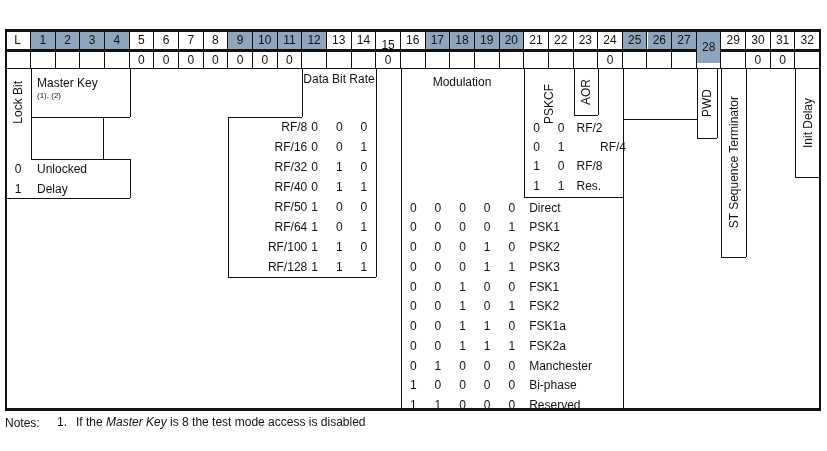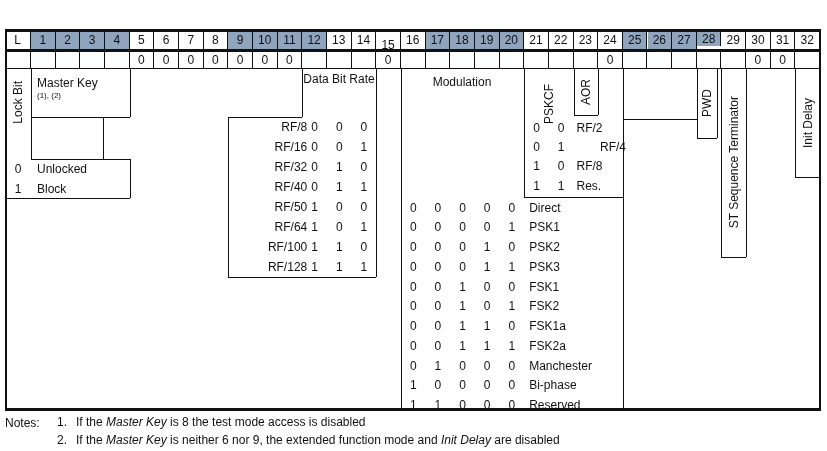--- a/index.html
+++ b/index.html
@@ -64,21 +64,21 @@
       <div class="cell shade" style="left: 450.22px; top: 31.5px; width: 24.66px; height: 17.5px;">18</div>
       <div class="cell shade" style="left: 474.88px; top: 31.5px; width: 24.66px; height: 17.5px;">19</div>
       <div class="cell shade" style="left: 499.54px; top: 31.5px; width: 24.66px; height: 17.5px;">20</div>
       <div class="cell" style="left: 524.2px; top: 31.5px; width: 24.66px; height: 17.5px;">21</div>
       <div class="cell" style="left: 548.86px; top: 31.5px; width: 24.66px; height: 17.5px;">22</div>
       <div class="cell" style="left: 573.52px; top: 31.5px; width: 24.66px; height: 17.5px;">23</div>
       <div class="cell" style="left: 598.18px; top: 31.5px; width: 24.66px; height: 17.5px;">24</div>
       <div class="cell shade" style="left: 622.84px; top: 31.5px; width: 24.66px; height: 17.5px;">25</div>
       <div class="cell shade" style="left: 647.5px; top: 31.5px; width: 24.66px; height: 17.5px;">26</div>
       <div class="cell shade" style="left: 672.16px; top: 31.5px; width: 24.66px; height: 17.5px;">27</div>
-      <div class="cell shade" style="left: 696.82px; top: 31.5px; width: 24.66px; height: 14px;">28</div>
+      <div class="cell shade" style="left: 696.82px; top: 31.5px; width: 24.66px; height: 31px;">28</div>
       <div class="cell" style="left: 721.48px; top: 31.5px; width: 24.66px; height: 17.5px;">29</div>
       <div class="cell" style="left: 746.14px; top: 31.5px; width: 24.66px; height: 17.5px;">30</div>
       <div class="cell" style="left: 770.8px; top: 31.5px; width: 24.66px; height: 17.5px;">31</div>
       <div class="cell" style="left: 795.46px; top: 31.5px; width: 24.66px; height: 17.5px;">32</div>
       <div class="cell" style="left: 5px; top: 51.5px; width: 26px; height: 16.5px;"></div>
       <div class="cell" style="left: 31px; top: 51.5px; width: 24.66px; height: 16.5px;"></div>
       <div class="cell" style="left: 55.66px; top: 51.5px; width: 24.66px; height: 16.5px;"></div>
       <div class="cell" style="left: 80.32px; top: 51.5px; width: 24.66px; height: 16.5px;"></div>
       <div class="cell" style="left: 104.98px; top: 51.5px; width: 24.66px; height: 16.5px;"></div>
       <div class="cell" style="left: 129.64px; top: 51.5px; width: 24.66px; height: 16.5px;">0</div>
@@ -115,21 +115,21 @@
       <div class="ln" style="left: 31px; top: 68px; width: 1px; height: 91px;"></div>
       <div class="ln" style="left: 129.64px; top: 68px; width: 1px; height: 49px;"></div>
       <div class="ln" style="left: 31px; top: 117px; width: 98.64px; height: 1px;"></div>
       <div class="ln" style="left: 103px; top: 117px; width: 1px; height: 42px;"></div>
       <div class="ln" style="left: 31px; top: 159px; width: 98.64px; height: 1px;"></div>
       <div class="ln" style="left: 129.64px; top: 159px; width: 1px; height: 39px;"></div>
       <div class="ln" style="left: 5px; top: 198px; width: 124.64px; height: 1px;"></div>
       <div class="bit" style="left: 5px; top: 160px; width: 26px; height: 18px;">0</div>
       <div class="txt left" style="left: 37px; top: 160px; width: 90px; height: 18px;">Unlocked</div>
       <div class="bit" style="left: 5px; top: 179.5px; width: 26px; height: 18px;">1</div>
-      <div class="txt left" style="left: 37px; top: 179.5px; width: 90px; height: 18px;">Block</div>
+      <div class="txt left" style="left: 37px; top: 179.5px; width: 90px; height: 18px;">Delay</div>
       <div class="ln" style="left: 302.26px; top: 68px; width: 1px; height: 49px;"></div>
       <div class="ln" style="left: 376.24px; top: 68px; width: 1px; height: 209px;"></div>
       <div class="ln" style="left: 228.28px; top: 117px; width: 73.98px; height: 1px;"></div>
       <div class="ln" style="left: 228.28px; top: 117px; width: 1px; height: 160px;"></div>
       <div class="ln" style="left: 228.28px; top: 277px; width: 147.96px; height: 1px;"></div>
       <div class="txt right" style="left: 229.28px; top: 118px; width: 77.98px; height: 18px;">RF/8</div>
       <div class="bit" style="left: 302.26px; top: 118px; width: 24.66px; height: 18px;">0</div>
       <div class="bit" style="left: 326.92px; top: 118px; width: 24.66px; height: 18px;">0</div>
       <div class="bit" style="left: 351.58px; top: 118px; width: 24.66px; height: 18px;">0</div>
       <div class="txt right" style="left: 229.28px; top: 138px; width: 77.98px; height: 18px;">RF/16</div>
@@ -274,14 +274,13 @@
     </div>
   <div class="vtext stl">
       <span>ST Sequence Terminator</span>
     </div>
   <div class="vtext initl">
       <span>Init Delay</span>
     </div>
 
   <div class="txt noteslabel">Notes:</div>
   <div class="note-line n1"><span class="nnum">1.</span><span>If the </span><span class="it">Master Key</span><span> is 8 the test mode access is disabled</span></div>
-  <div class="note-line n2"><span class="nnum">2.</span><span>If the </span><span class="it">Master Key</span><span> is neither 6 nor 9, the extended function mode and </span><span class="it">Init Delay</span><span> are disabled</span></div>
 </div>
 
 </body></html>

